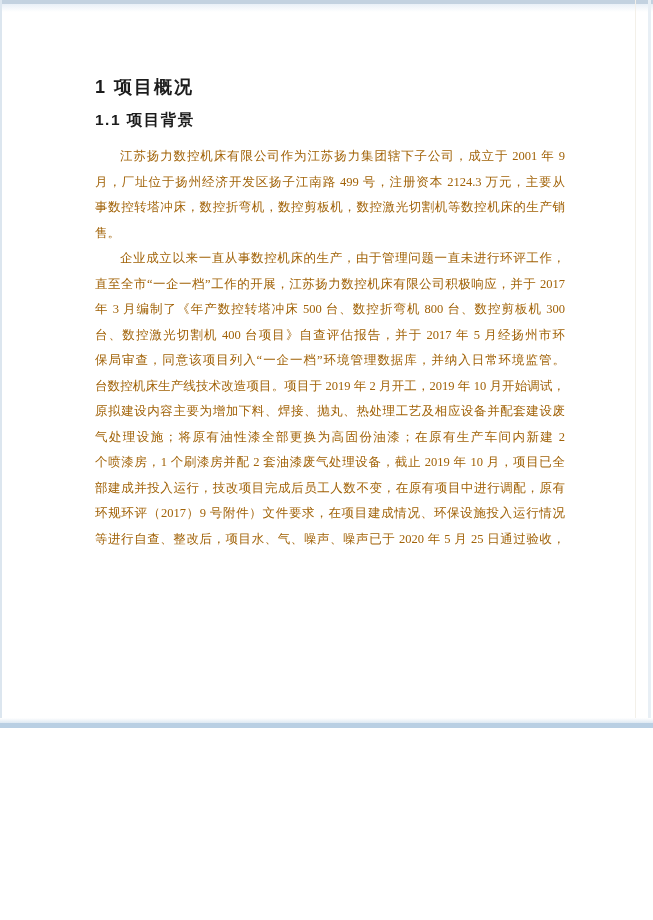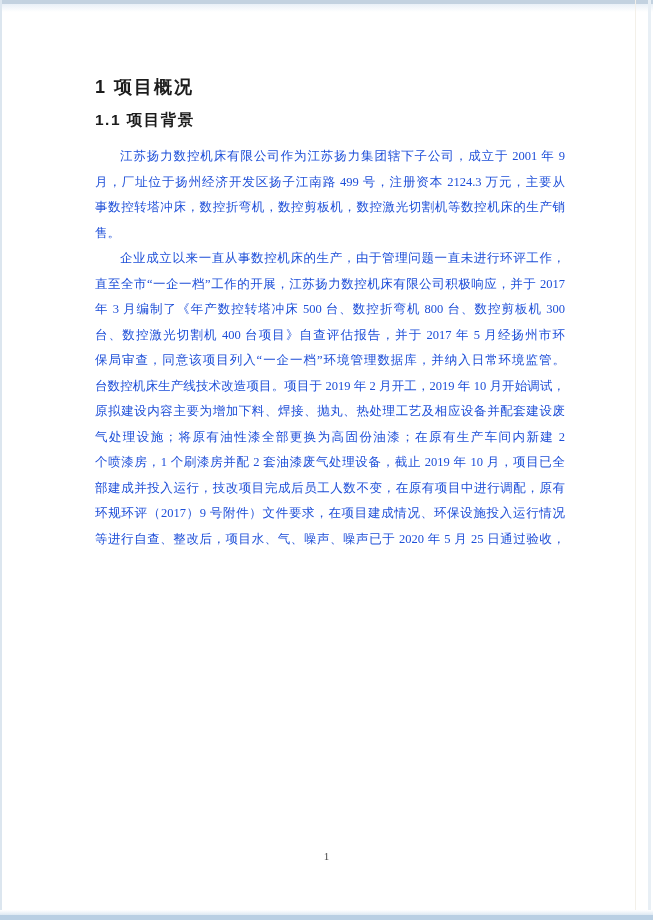--- a/index.html
+++ b/index.html
@@ -3,21 +3,21 @@
 <meta charset="utf-8">
 <style>
   html, body {
     margin: 0;
     padding: 0;
     background: #ffffff;
   }
   .sheet {
     position: relative;
     width: 653px;
-    height: 920px;
+    height: 728px;
     background: #ffffff;
     overflow: hidden;
     font-family: "Liberation Serif", "DejaVu Serif", serif;
   }
   
   .edge-top {
     position: absolute; top: 0; left: 0; right: 0; height: 4px;
     background: #c3d2e0;
   }
   .edge-top-fade {
@@ -70,21 +70,21 @@
     letter-spacing: 1.5px;
   }
   .body-text {
     margin-top: 14px;
     font-size: 12.5px;
   }
   .line {
     height: 25.5px;
     line-height: 25.5px;
     text-align: left;
-    color: #1d4ed8;
+    color: #a16207;
   }
   .line.fill {
     text-align: justify;
     text-align-last: justify;
   }
   .line.indent {
     text-indent: 2em;
   }
   .pagenum {
     position: absolute;

